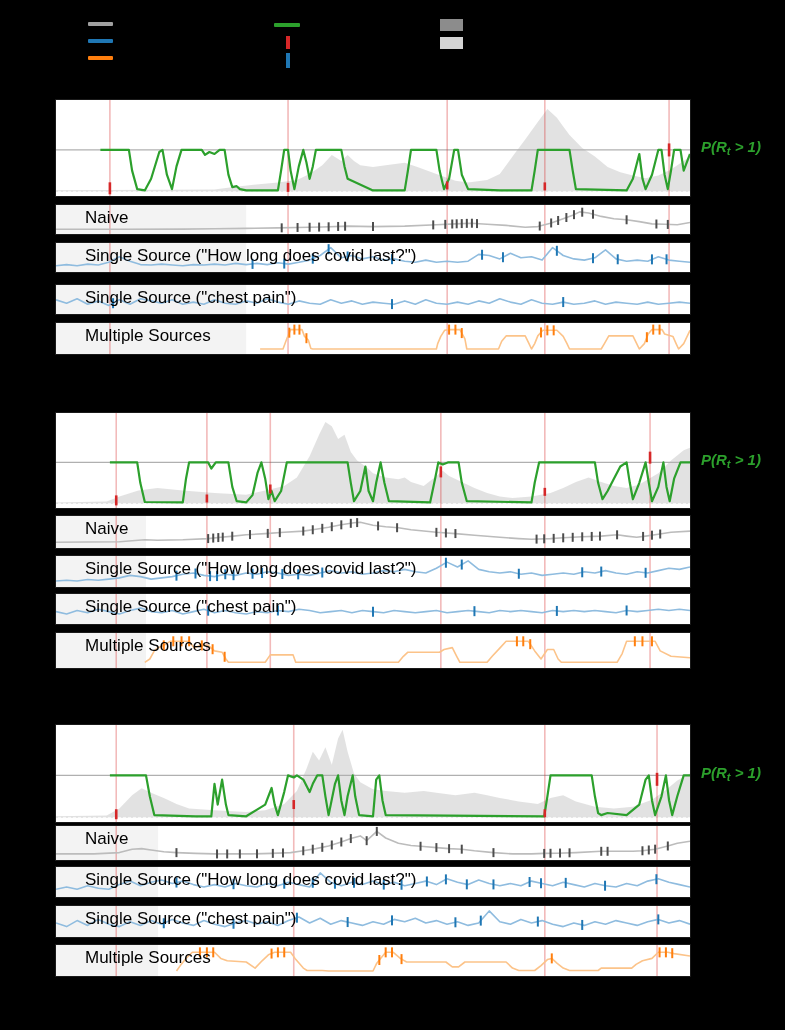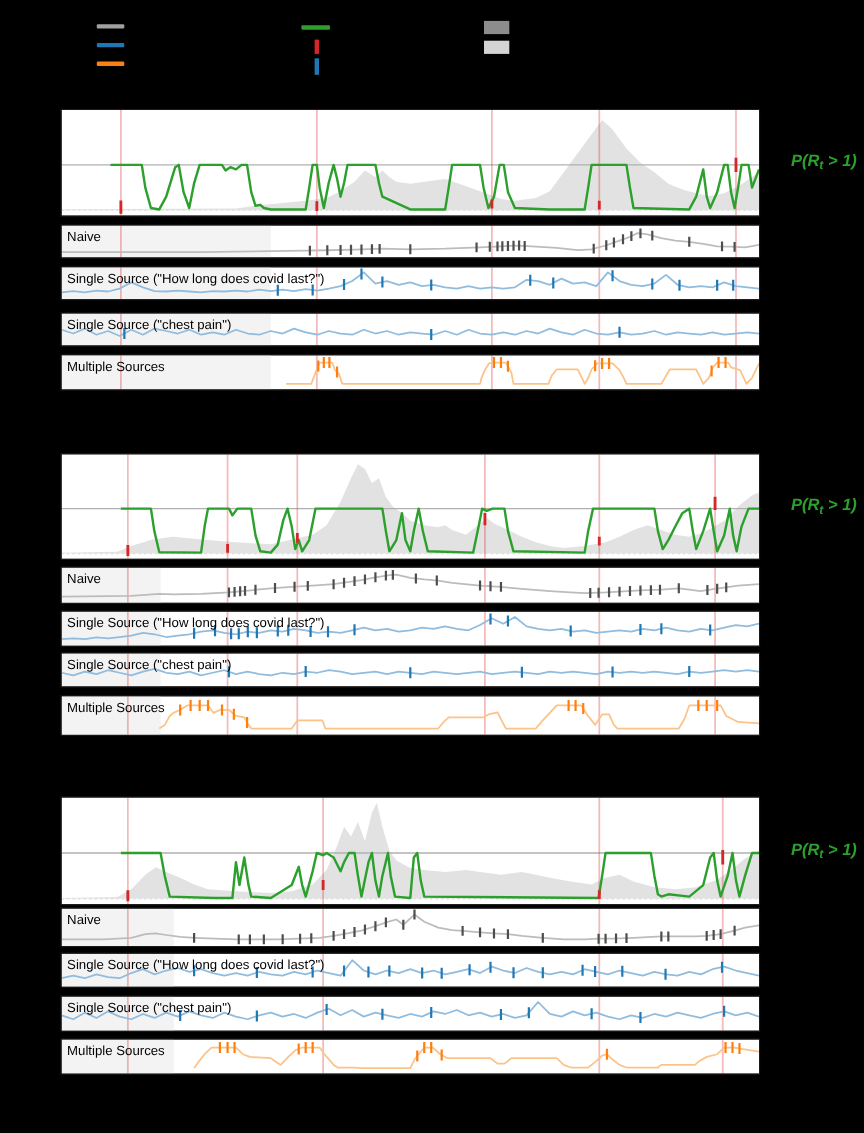--- a/index.html
+++ b/index.html
@@ -3,22 +3,22 @@
 <meta charset="utf-8">
 <style>
   html,body{margin:0;padding:0;background:#000;}
   #stage{position:relative;width:785px;height:1030px;background:#000;overflow:hidden;
          font-family:"Liberation Sans","DejaVu Sans",sans-serif;}
   .legend{position:absolute;left:0;top:0;width:785px;height:80px;}
   .lg-line{position:absolute;width:25px;height:4px;border-radius:1px;}
   .lg-vtick{position:absolute;width:4px;}
   .lg-box{position:absolute;width:23px;height:12px;}
   .panel-svg{position:absolute;left:56px;background:#fff;outline:1px solid #1a1a1a;display:block;}
-  .row-label{position:absolute;font-size:12px;color:#000;white-space:nowrap;pointer-events:none;}
-  .p-label{position:absolute;left:719px;font-size:15px;font-style:italic;font-weight:bold;white-space:nowrap;}
+  .row-label{position:absolute;font-size:17px;color:#000;white-space:nowrap;pointer-events:none;margin-left:24px;}
+  .p-label{position:absolute;left:701px;font-size:15px;font-style:italic;font-weight:bold;white-space:nowrap;}
   .p-label .sub{font-size:11px;vertical-align:-3px;}
 </style>
 </head>
 <body>
 <div id="stage">
 
   <div class="legend">
     <span class="lg-line" style="left: 88px; top: 22px; background: rgb(160, 160, 160);"></span>
     <span class="lg-line" style="left: 88px; top: 39px; background: rgb(31, 119, 180);"></span>
     <span class="lg-line" style="left: 88px; top: 56px; background: rgb(255, 127, 14);"></span>

